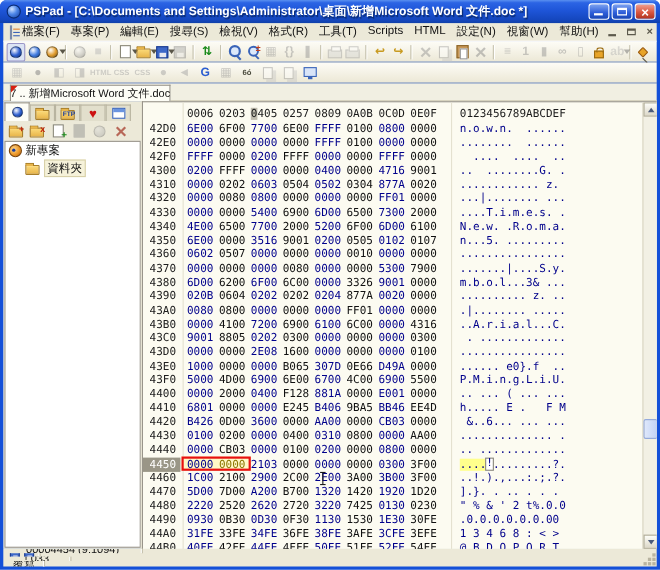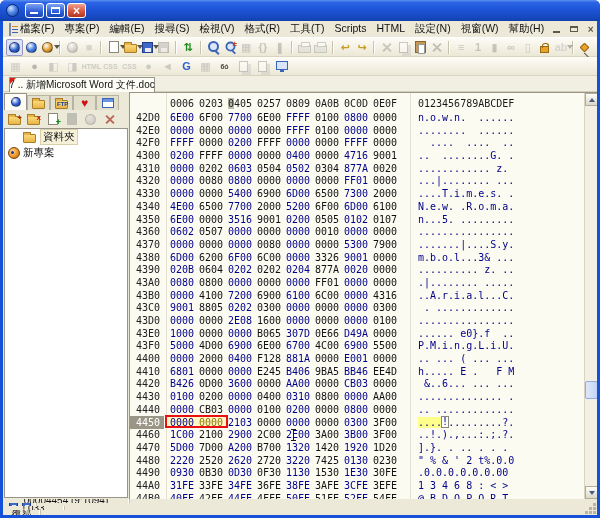--- a/index.html
+++ b/index.html
@@ -127,20 +127,21 @@
   .diskicon::after{content:"";position:absolute;left:2px;bottom:0;width:4px;height:3px;background:#e8e8f0;}
   #grip{position:absolute;right:1px;bottom:1px;width:3px;height:3px;background:#b8b4a0;box-shadow:-4px 0 0 #b8b4a0,0 -4px 0 #b8b4a0,-4px -4px 0 #b8b4a0,-8px 0 0 #b8b4a0,0 -8px 0 #b8b4a0;}
 </style>
 </head>
 <body>
 
 <div id="win">
 
   <div id="titlebar">
     <div id="app-icon"></div>
+    <div id="title-text">PSPad - [C:\Documents and Settings\Administrator\桌面\新增Microsoft Word 文件.doc *]</div>
     <div class="tb-btn minmax">
         <span class="glyph-min"></span>
       </div>
     <div class="tb-btn minmax">
         <span class="glyph-max"></span>
       </div>
     <div class="tb-btn close">
         <span class="glyph-x">×</span>
       </div>
   </div>
@@ -371,27 +372,27 @@
           <span class="page" style="background: rgb(138, 134, 120);"></span>
         </div>
         <div class="stool dis">
           <span class="ball" style="background: radial-gradient(circle at 35% 30%, rgb(221, 221, 221), rgb(154, 150, 136));"></span>
         </div>
         <div class="stool">
           <span class="xico red" style="transform: rotate(0deg);"></span>
         </div>
       </div>
     <div id="side-tree">
+      <div class="tree-row">
+        <span class="duck"></span>
+        <span>新專案</span>
+      </div>
       <div class="tree-row" style="padding-left:18px;">
         <span class="folder" style="margin-right:4px;"></span>
         <span class="tree-sel">資料夾</span>
-      </div>
-      <div class="tree-row">
-        <span class="duck"></span>
-        <span>新專案</span>
       </div>
     </div>
     <div id="splitter"></div>
 
     <div id="editor">
       <div id="hexwrap">
         <div class="vline" style="left:36px;"></div>
         <div class="vline" style="left:280px;"></div>
         <div id="hex-header">
             <span class="hg" style="left: 40px; color: rgb(26, 26, 26);">0006</span>

